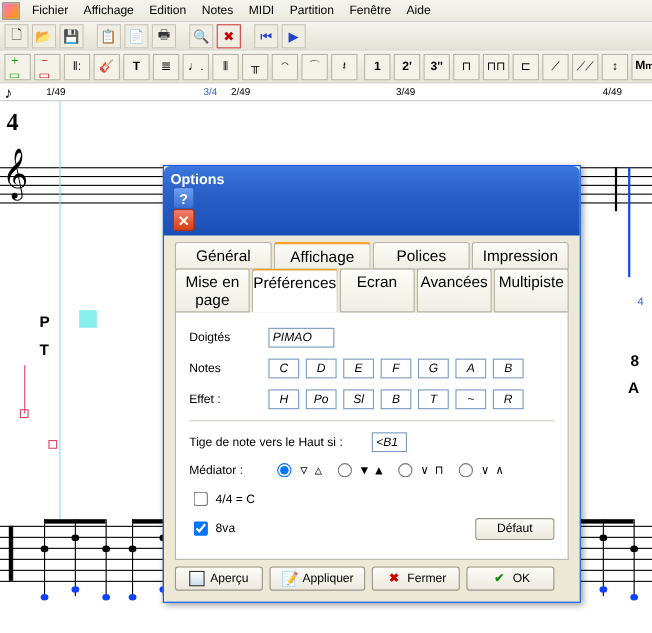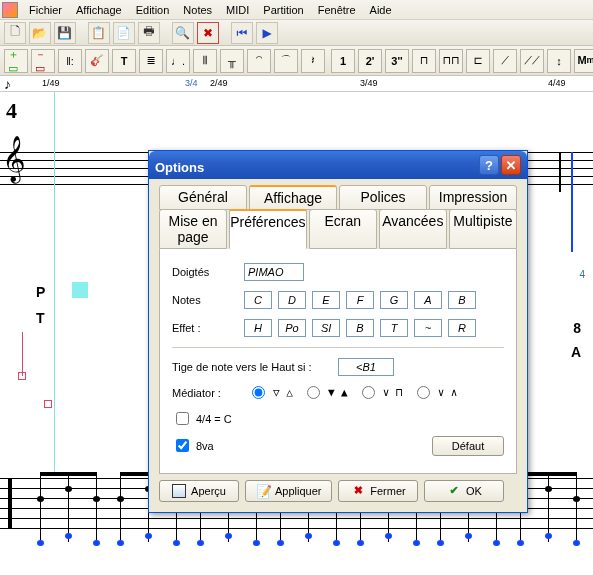--- a/index.html
+++ b/index.html
@@ -97,22 +97,23 @@
     border: 1px solid #0054e3;
     box-shadow: 2px 2px 6px rgba(0,0,0,.4);
     z-index: 100;
   }
   .titlebar {
     background: linear-gradient(#3b77dd, #2a5fc7 40%, #1b4fb8);
     color: #fff;
     font-weight: bold;
     font-size: 13px;
     padding: 4px 6px;
-    display:flex; align-items:flex-end;
+    display:flex; align-items:flex-start;
     border-radius: 6px 6px 0 0;
+    flex-direction: column;
   }
   .titlebar .spacer { flex:1; }
   .titlebtn {
     width:20px; height:20px;
     border-radius:3px;
     display:flex;align-items:center;justify-content:center;
     font-weight:bold; font-size:13px;
     margin-left:2px;
     cursor:default;
   }
@@ -149,21 +150,21 @@
     background:#fff;
     height:18px;
     padding:1px 3px;
     font-family:inherit;
     font-size:11px;
     text-align:center;
     font-style:italic;
   }
   .tin.wide { width:60px; text-align:left; }
   .tin.cell { width:28px; }
-  .tin.mid { width:56px; text-align:center; }
+  .tin.mid { width:32px; text-align:left; }
   .sep-line { border-top:1px solid #d0ccc0; margin:4px 0 10px; }
   .radio-row { display:flex; align-items:center; gap:6px; font-size:11px;}
   .radio-row input[type=radio]{ margin:0 2px 0 8px;}
   .shape-g { display:inline-flex; align-items:center; gap:2px; font-family:monospace; font-size:11px;}
   .chk-row { display:flex; align-items:center; gap:4px; margin:4px 0;}
   .btn {
     background:linear-gradient(#fdfcf7,#ece8dc);
     border:1px solid #9a9688;
     border-radius:3px;
     padding:3px 10px;

